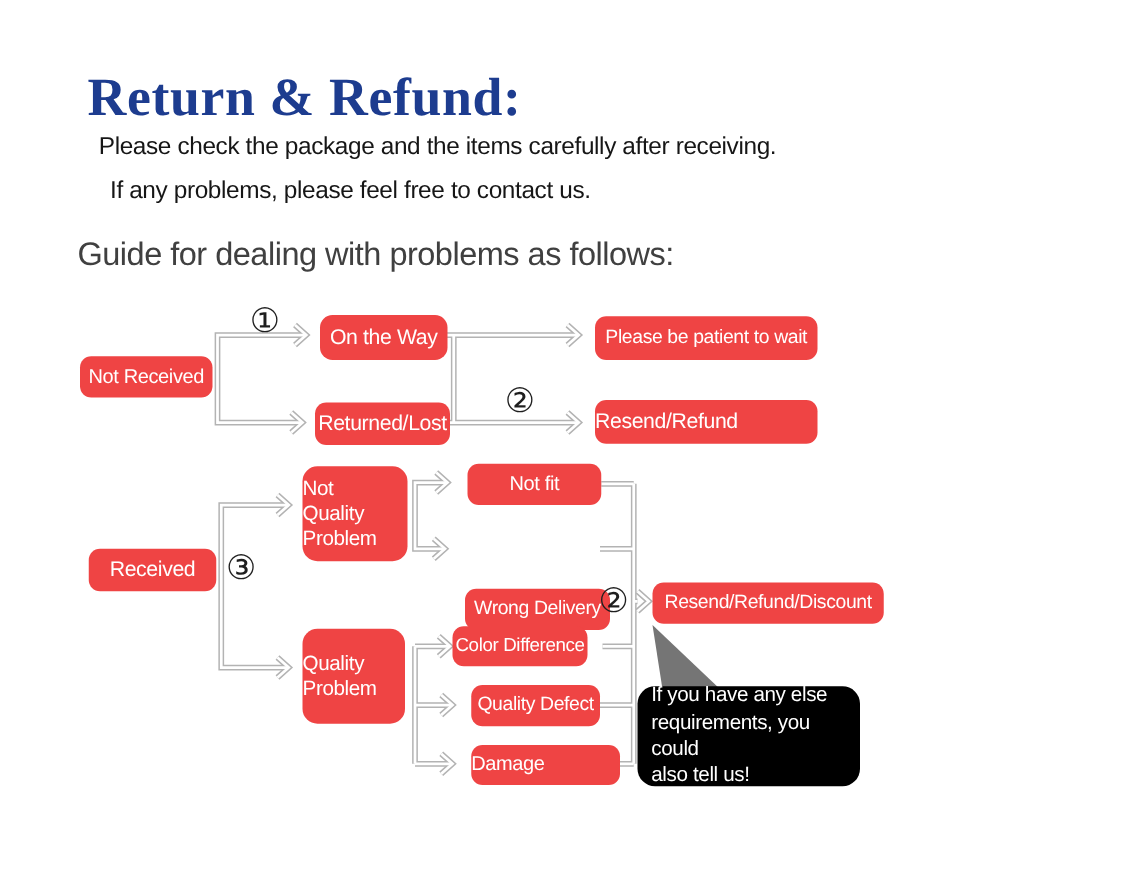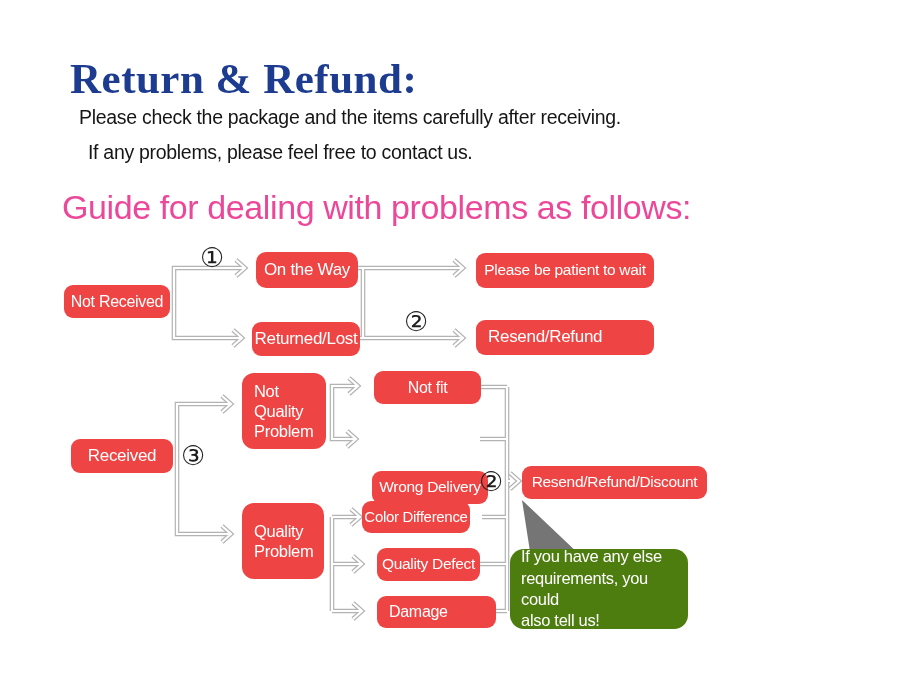--- a/index.html
+++ b/index.html
@@ -12,40 +12,40 @@
     left:70px;top:54px;
     font-family:"Liberation Serif",serif;font-weight:bold;
     font-size:43px;color:#1d3c8f;letter-spacing:0.5px;white-space:nowrap;
   }
   .intro{
     font-size:19.5px;letter-spacing:-0.3px;white-space:nowrap;color:#161616;
   }
   #intro-line-1{left:79px;top:106px;}
   #intro-line-2{left:88px;top:141px;}
   #guide-heading{
-    left:62px;top:188px;font-size:34px;letter-spacing:-0.4px;
-    white-space:nowrap;color:#ec4899;
+    left:62px;top:188px;font-size:26px;letter-spacing:-0.4px;
+    white-space:nowrap;color:#404040;
   }
   
   .node{
     background:#ef4444;color:#ffffff;border-radius:9px;
     display:flex;align-items:center;justify-content:center;
     font-size:16px;letter-spacing:-0.3px;line-height:1.22;
     white-space:pre-line;box-sizing:border-box;
   }
-  .node.align-left{justify-content:flex-start;padding-left:12px;}
+  .node.align-left{justify-content:flex-start;}
   .node.big{border-radius:12px;font-size:16.5px;}
   svg{position:absolute;left:0;top:0;}
   .marker{
     position:absolute;transform:translate(-50%,-50%);
     font-family:"DejaVu Sans",sans-serif;font-size:27px;color:#1e1e1e;
     line-height:1;
   }
   #callout-bubble{
-    background:#4d7c0f;color:#fff;border-radius:14px;
+    background:#000000;color:#fff;border-radius:14px;
     display:flex;flex-direction:column;justify-content:center;
     padding:6px 8px 6px 11px;box-sizing:border-box;
     font-size:16.5px;letter-spacing:-0.3px;line-height:1.3;
     white-space:pre-line;
   }
 </style>
 </head>
 <body>
 
 <div id="stage">

